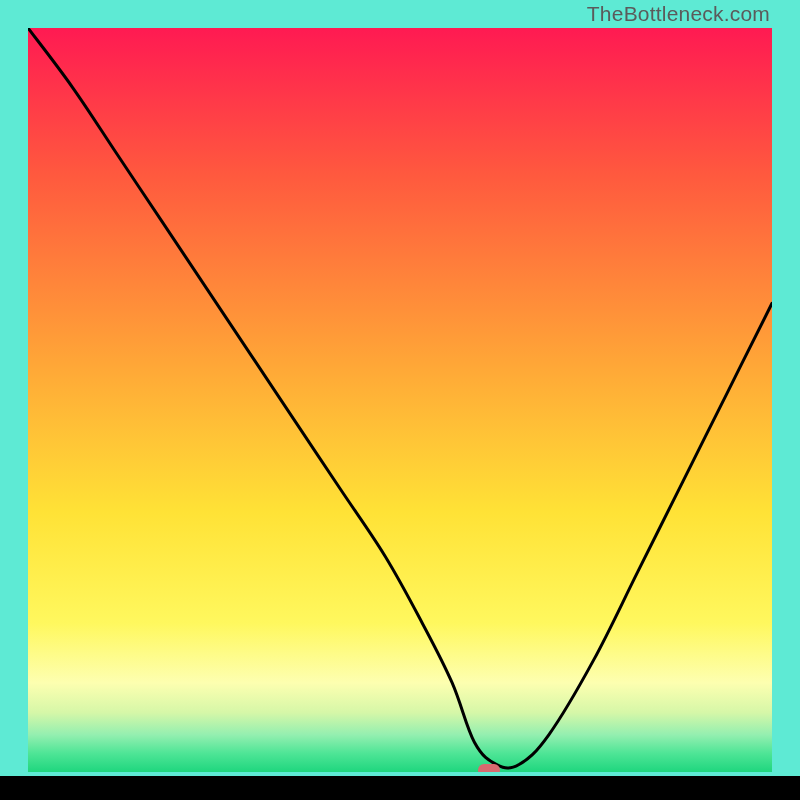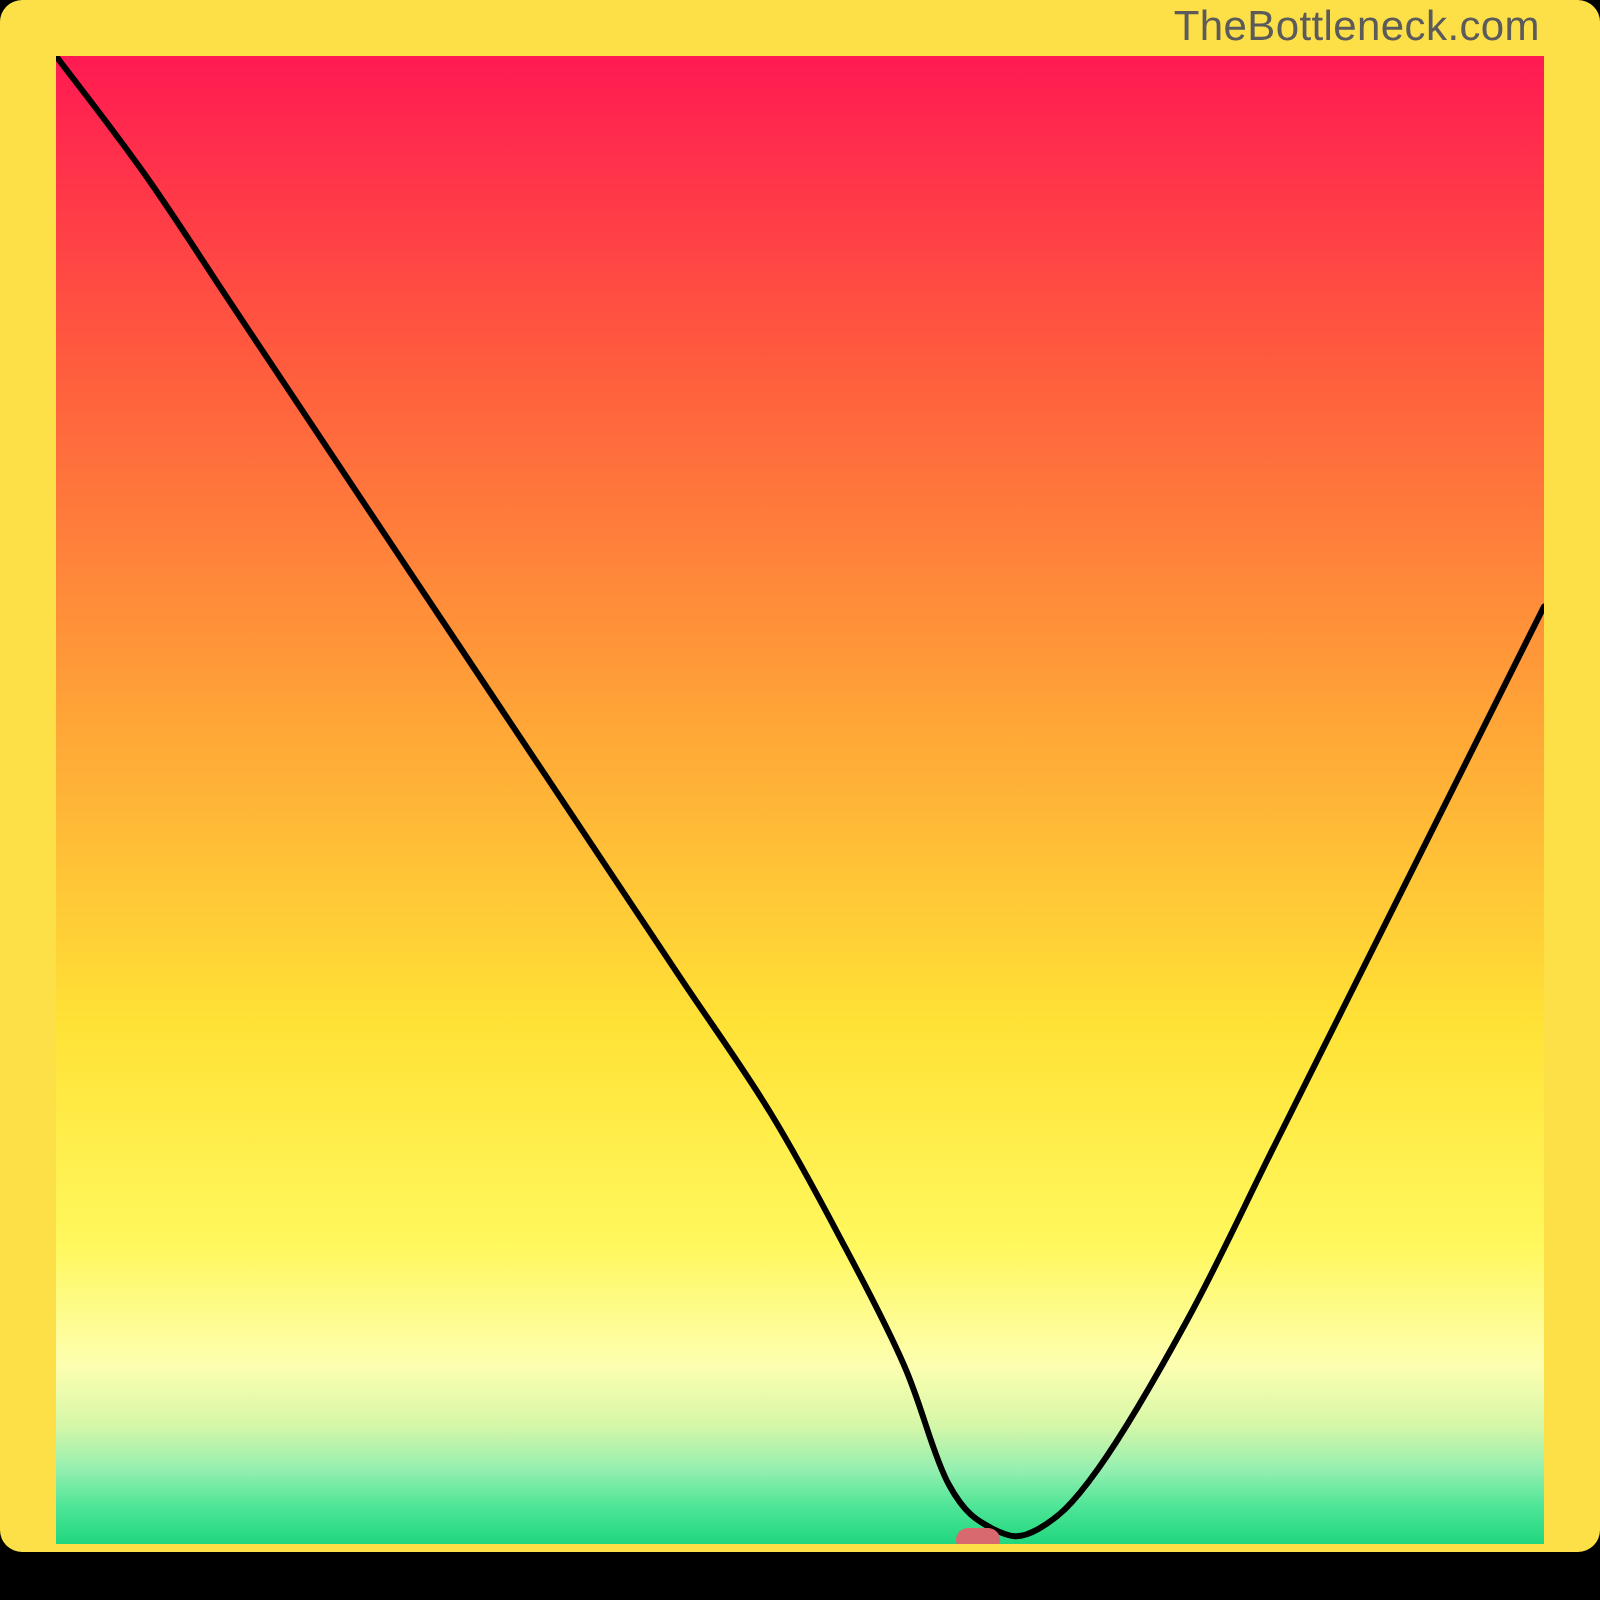--- a/index.html
+++ b/index.html
@@ -8,22 +8,21 @@
     width: 800px;
     height: 800px;
     background: #000;
     overflow: hidden;
     font-family: Arial, Helvetica, sans-serif;
   }
   .frame {
     position: relative;
     width: 800px;
     height: 776px;
-    background: #fde047;
-    border-radius: 11px;
+    background: #5eead4;
   }
   .plot {
     position: absolute;
     left: 28px;
     top: 28px;
     width: 744px;
     height: 744px;
     overflow: hidden;
   }
   .gradient-bg {

